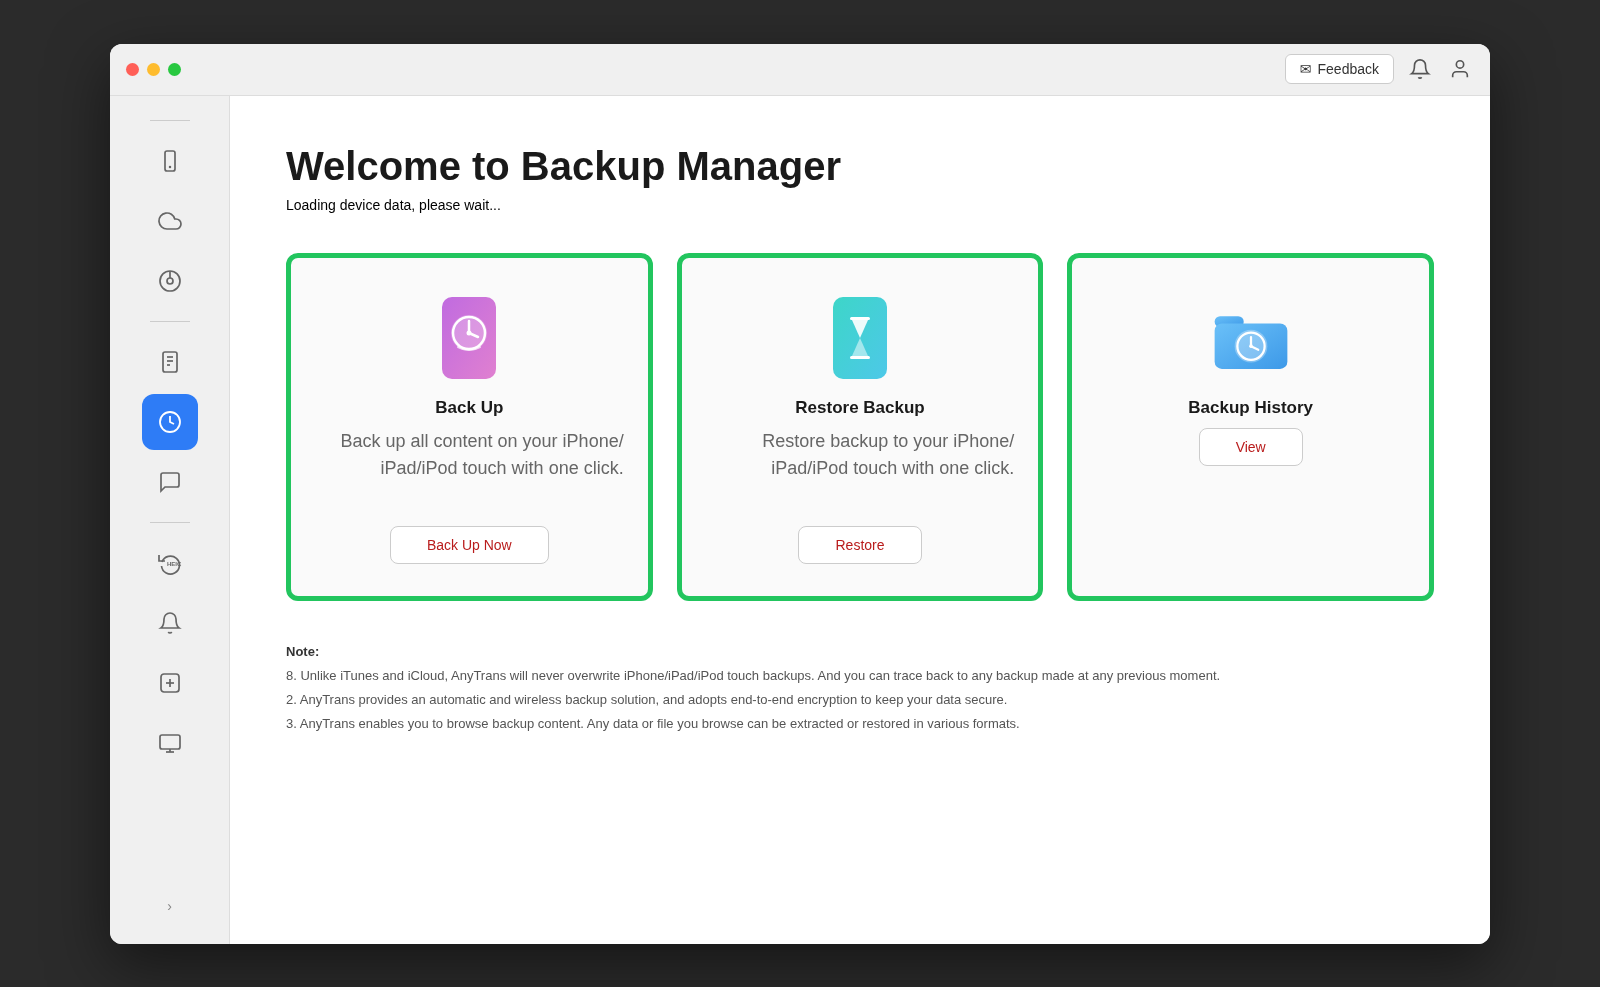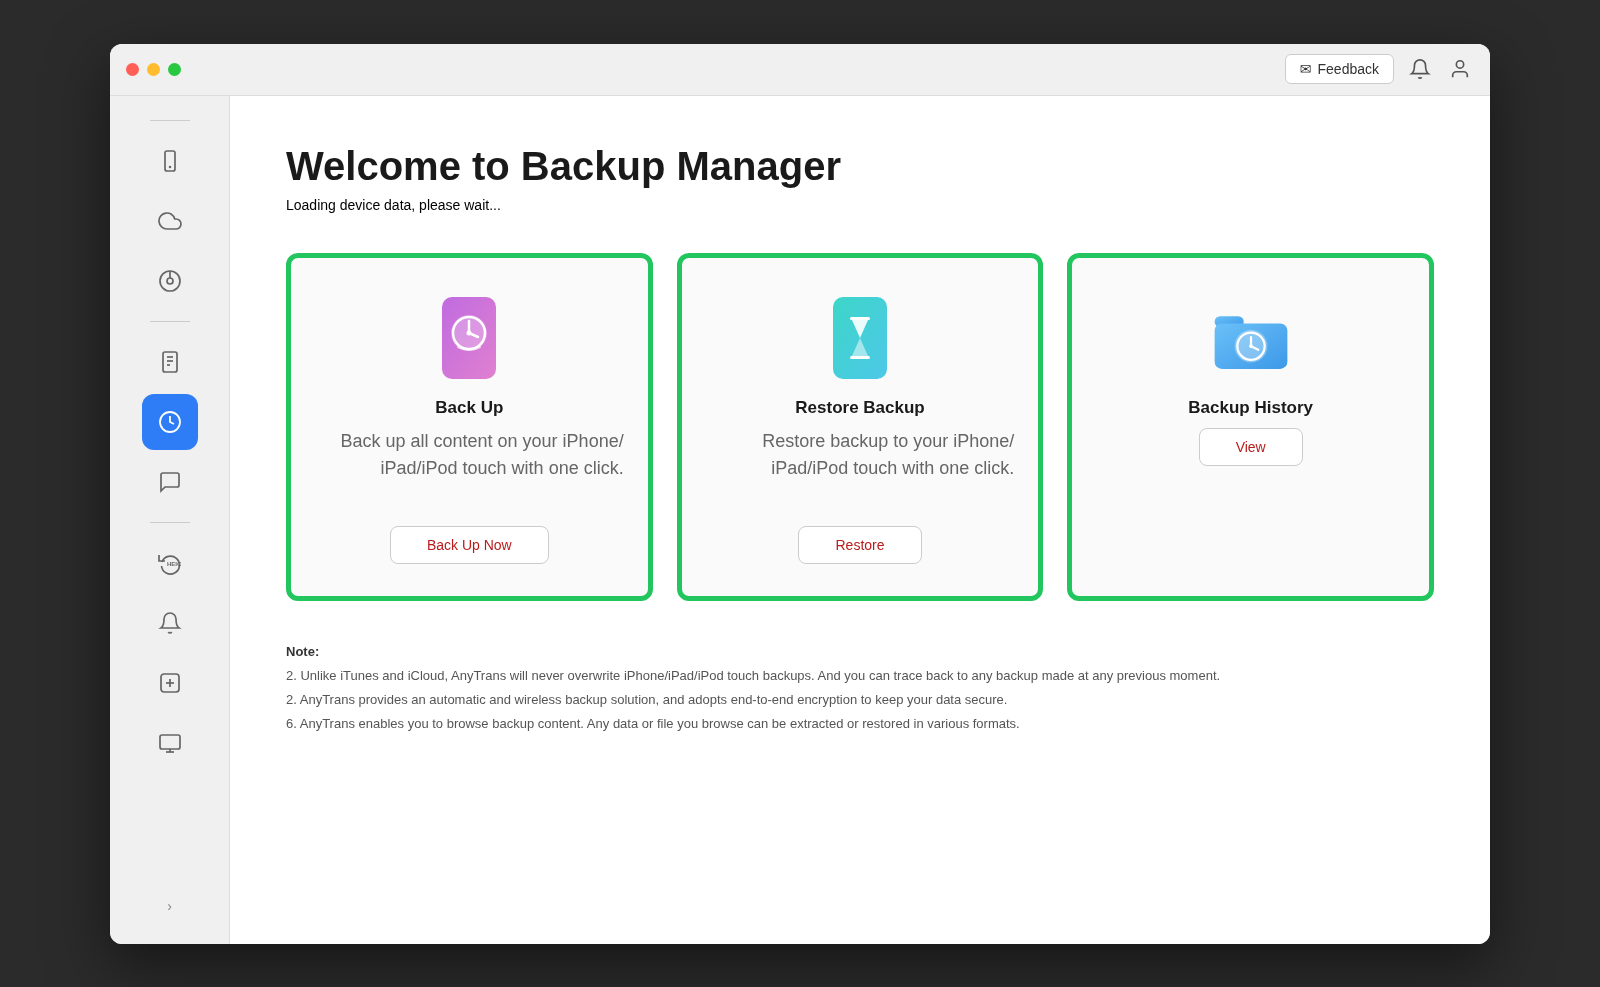--- a/index.html
+++ b/index.html
@@ -438,20 +438,20 @@
             </svg>
           </div>
           <div class="card-title">Backup History</div>
           <button class="card-btn">View</button>
         </div>
 
       </div>
 
       <div class="notes-section">
         <p class="note-label">Note:</p>
-        <p>2. Unlike iTunes and iCloud, AnyTrans will never overwrite iPhone/iPad/iPod touch backups. And you can trace back to any backup made at any previous moment.</p>
+        <p>8. Unlike iTunes and iCloud, AnyTrans will never overwrite iPhone/iPad/iPod touch backups. And you can trace back to any backup made at any previous moment.</p>
         <p>2. AnyTrans provides an automatic and wireless backup solution, and adopts end-to-end encryption to keep your data secure.</p>
-        <p>6. AnyTrans enables you to browse backup content. Any data or file you browse can be extracted or restored in various formats.</p>
+        <p>3. AnyTrans enables you to browse backup content. Any data or file you browse can be extracted or restored in various formats.</p>
       </div>
 
     </div>
   </div>
 </div>
 
 </body></html>

